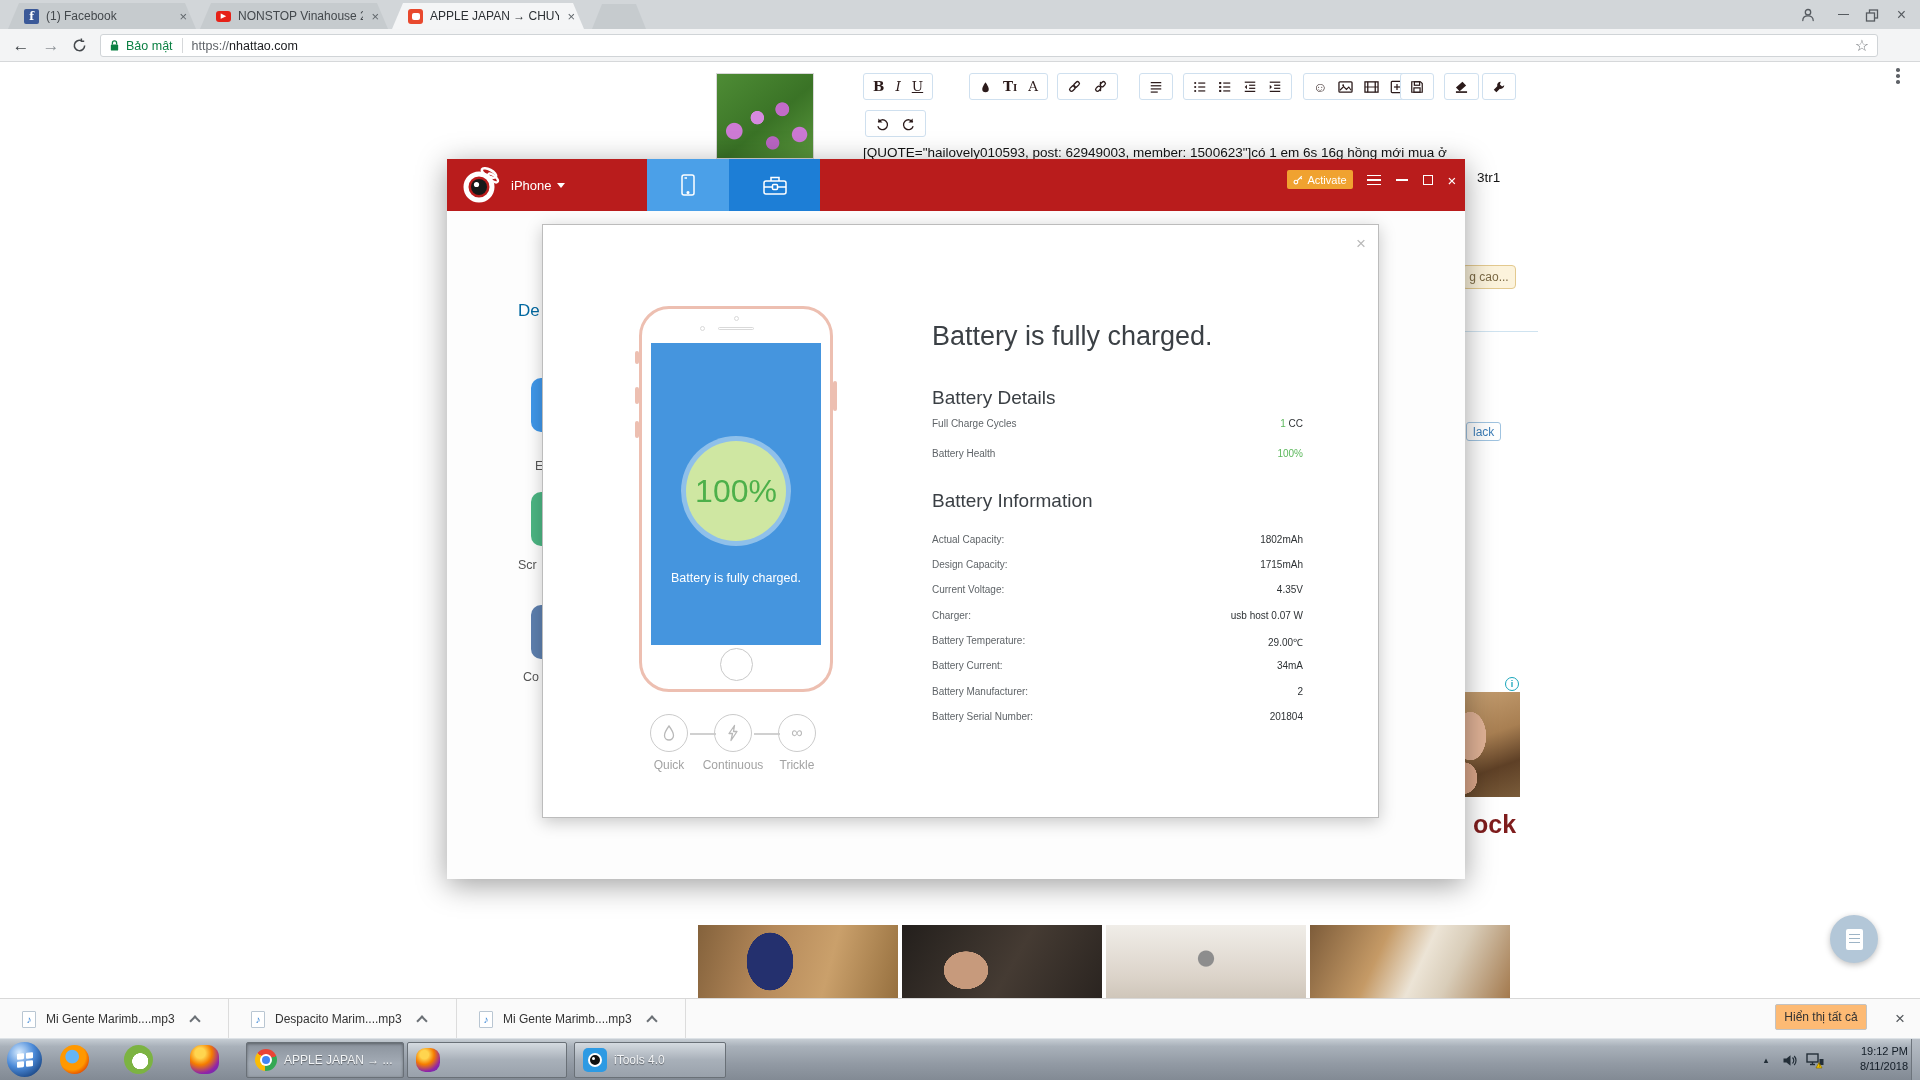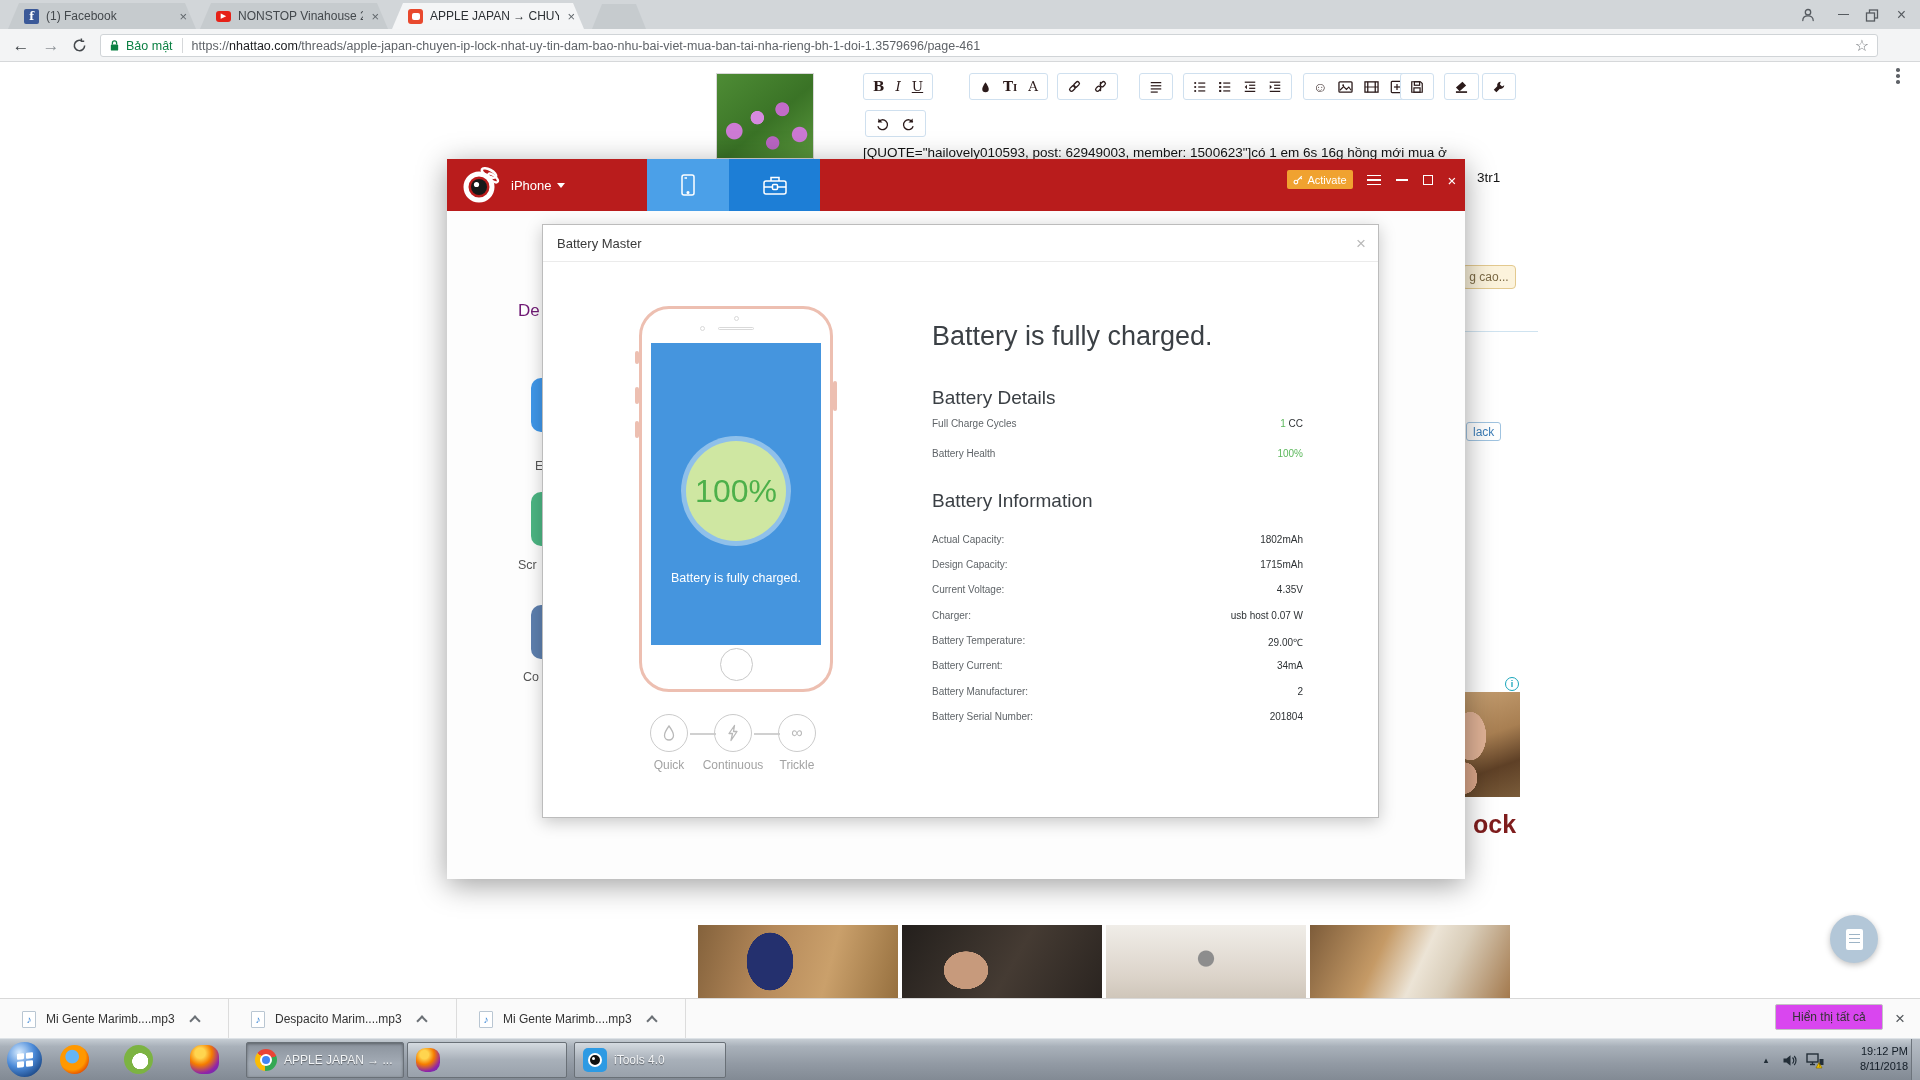--- a/index.html
+++ b/index.html
@@ -56,21 +56,21 @@
 
 .itools{position:absolute;left:447px;top:159px;width:1018px;height:720px;background:#fdfdfd;box-shadow:0 6px 28px rgba(0,0,0,.38)}
 .ithead{position:absolute;left:0;top:0;width:100%;height:52px;background:#b91c1c}
 .ittab{position:absolute;top:0;height:52px;display:flex;align-items:center;justify-content:center;cursor:pointer}
 .itdev{position:absolute;left:64px;top:0;height:52px;display:flex;align-items:center;color:#fff;font-size:13px;cursor:pointer}
 .caret{width:0;height:0;border-left:4px solid transparent;border-right:4px solid transparent;border-top:5px solid #fff;margin-left:6px}
 .activate{position:absolute;left:840px;top:11px;width:66px;height:19px;background:#f0a230;border-radius:2px;color:#fff;font-size:11px;display:flex;align-items:center;justify-content:center;gap:4px;cursor:pointer}
 .itwc{position:absolute;top:13px;height:16px;display:flex;align-items:center;justify-content:center;color:#fff;cursor:pointer}
 .toolitem{position:absolute;border-radius:10px;cursor:pointer}
 .toollab{position:absolute;font-size:12.5px;color:#555}
-.itheadg{position:absolute;left:71px;top:142px;font-size:17px;color:#701a75}
+.itheadg{position:absolute;left:71px;top:142px;font-size:17px;color:#0369a1}
 
 .bm{position:absolute;left:95px;top:65px;width:837px;height:594px;background:#fff;border:1px solid #bcbcbc;box-shadow:0 4px 16px rgba(0,0,0,.22)}
 .bmtitle{position:absolute;left:0;top:0;width:100%;height:37px;border-bottom:1px solid #ebebeb;display:flex;align-items:center;padding:0 14px;font-size:13px;color:#3a3a3a}
 .bmx{position:absolute;right:12px;top:9px;font-size:17px;color:#b9b9b9;cursor:pointer}
 .phone{position:absolute;left:96px;top:81px;width:194px;height:386px;border:3px solid #edbfb1;border-radius:30px;background:#fff}
 .pscreen{position:absolute;left:9px;top:34px;width:170px;height:302px;background:#4595de}
 .pcircle{position:absolute;left:35px;top:98px;width:100px;height:100px;border-radius:50%;background:#cfe7a2;box-shadow:0 0 0 5px #8fc0ea;display:flex;align-items:center;justify-content:center;font-size:32px;font-weight:300;color:#4db04a}
 .pstatus{position:absolute;left:0;top:228px;width:100%;text-align:center;color:#fff;font-size:12.5px}
 .phome{position:absolute;left:78px;bottom:8px;width:33px;height:33px;border:1.5px solid #c9c9c9;border-radius:50%;background:#fff}
 .pcam{position:absolute;left:92px;top:7px;width:5px;height:5px;border:1px solid #d9d9d9;border-radius:50%}
@@ -85,21 +85,21 @@
 .brow{position:absolute;left:389px;width:371px;display:flex;justify-content:space-between;font-size:10px}
 .brow .lb{color:#5f6468}
 .brow .vl{color:#2e3235}
 .green{color:#5cb85c}
 
 .dlbar{position:absolute;left:0;top:998px;width:1920px;height:40px;background:#fafafa;border-top:1px solid #d8d8d8}
 .dlitem{position:absolute;top:0;height:40px;display:flex;align-items:center;padding-left:22px;border-right:1px solid #dcdcdc;cursor:pointer}
 .mp3ic{width:14px;height:17px;background:#fff;border:1px solid #b9c6d2;border-radius:1px;position:relative;display:flex;align-items:center;justify-content:center;color:#2f7fd3;font-size:10px;margin-right:10px}
 .dlname{font-size:12px;color:#333}
 .chev{width:8px;height:8px;border-left:2px solid #6b7075;border-top:2px solid #6b7075;transform:rotate(45deg);margin-left:16px;margin-top:3px}
-.showall{position:absolute;left:1775px;top:5px;width:108px;height:26px;background:#d946ef;border:1px solid #c3c3c3;border-radius:2px;font-size:12px;color:#333;display:flex;align-items:center;justify-content:center;cursor:pointer}
+.showall{position:absolute;left:1775px;top:5px;width:92px;height:26px;background:#fdba74;border:1px solid #c3c3c3;border-radius:2px;font-size:12px;color:#333;display:flex;align-items:center;justify-content:center;cursor:pointer}
 .dlclose{position:absolute;left:1895px;top:10px;font-size:17px;color:#53575b;cursor:pointer}
 
 .taskbar{position:absolute;left:0;top:1038px;width:1920px;height:42px;background:linear-gradient(180deg,#c6cdd4 0,#a9b1ba 18%,#929aa4 60%,#828a94 100%);border-top:1px solid #dde2e6}
 .orb{position:absolute;left:7px;top:3px;width:35px;height:35px;border-radius:50%;background:radial-gradient(circle at 35% 30%,#d8ecff,#4b8ad8 45%,#16407c 85%);display:flex;align-items:center;justify-content:center;cursor:pointer}
 .flag{display:grid;grid-template-columns:7px 7px;grid-gap:1.5px;transform:skewY(-6deg)}
 .flag i{display:block;height:6px;background:#fff;border-radius:1px}
 .tbico{position:absolute;top:6px;width:29px;height:29px;border-radius:50%;cursor:pointer}
 .tbtn{position:absolute;top:3px;height:36px;border:1px solid #697077;border-radius:2px;background:linear-gradient(180deg,#d4dae0,#a8b0b9 50%,#99a1ab);display:flex;align-items:center;padding:0 8px;gap:7px;font-size:12px;color:#f2f4f6;text-shadow:0 1px 1px rgba(0,0,0,.45);cursor:pointer}
 .tbtn.active{background:linear-gradient(180deg,#8b939d,#a3abb5 60%,#98a0aa);box-shadow:inset 0 1px 3px rgba(0,0,0,.35)}
 .chromeic{width:22px;height:22px;border-radius:50%;background:conic-gradient(from -50deg,#ea4335 0 33%,#34a853 0 66%,#fbbc05 0);position:relative;flex:0 0 auto}
@@ -167,21 +167,20 @@
     </div>
     <div class="omnibox">
       <svg width="11" height="13" viewBox="0 0 12 14" style="margin-right:6px">
           <rect x="2" y="6" width="8" height="6.5" rx="1" fill="#0b8043"></rect>
           <path d="M3.7 6V4.2a2.3 2.3 0 0 1 4.6 0V6" stroke="#0b8043" fill="none" stroke-width="1.4"></path>
         </svg>
       <span style="color:#0b8043">Bảo mật</span>
       <span class="sep"></span>
       <span>https://</span>
         <span style="color:#202124">nhattao.com</span>
-        <span>/threads/apple-japan-chuyen-ip-lock-nhat-uy-tin-dam-bao-nhu-bai-viet-mua-ban-tai-nha-rieng-bh-1-doi-1.3579696/page-461</span>
       <span style="margin-left:auto;font-size:16px;color:#75797d">☆</span>
     </div>
     <div class="menudots">
         <i></i>
         <i></i>
         <i></i>
       </div>
   </div>
 
   <div class="flower"></div>
@@ -411,23 +410,20 @@
 
     <div class="itheadg">De</div>
     <div class="toolitem" style="left:84px;top:219px;width:58px;height:54px;background:#3f97e9"></div>
     <div class="toollab" style="left:88px;top:300px">E</div>
     <div class="toolitem" style="left:84px;top:333px;width:58px;height:54px;background:#4cb583"></div>
     <div class="toollab" style="left:71px;top:399px">Scr</div>
     <div class="toolitem" style="left:84px;top:446px;width:58px;height:54px;background:#5d7fae"></div>
     <div class="toollab" style="left:76px;top:511px">Co</div>
 
     <div class="bm">
-      <div class="bmtitle">
-        <span>Battery Master</span>
-      </div>
       <div class="bmx">×</div>
 
       <div class="phone">
         <span class="pcam"></span>
         <span class="pspkd"></span>
         <span class="pspk"></span>
         <div class="pscreen">
           <div class="pcircle">
             <span>100%</span>
           </div>

